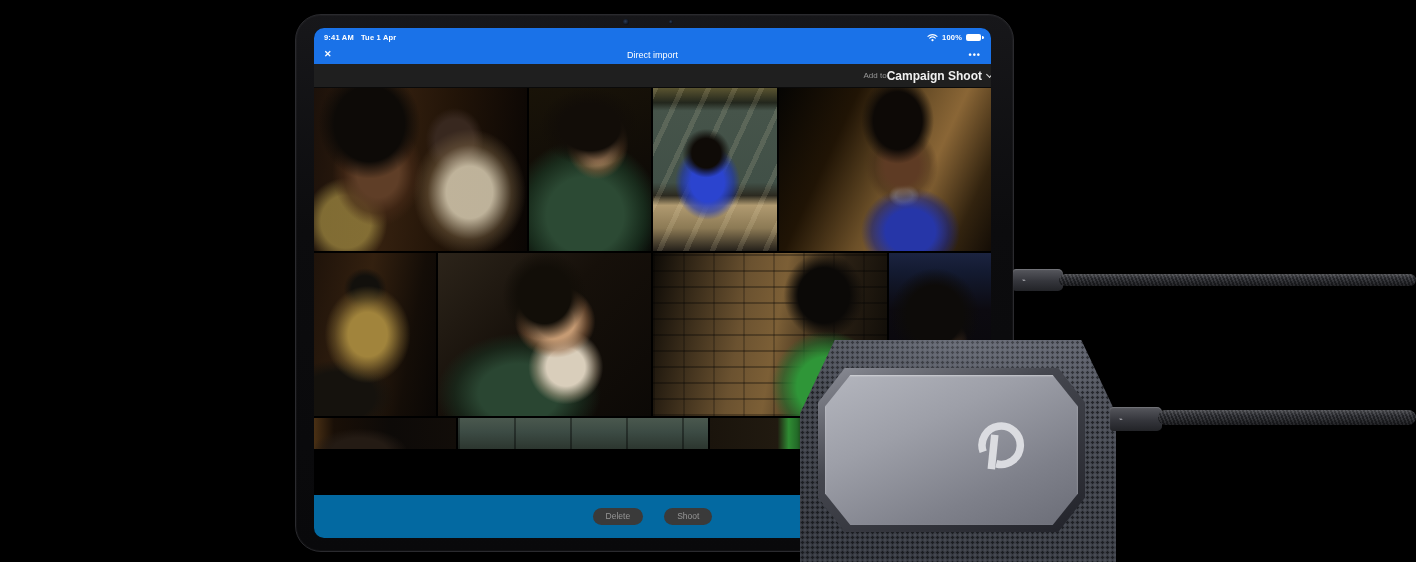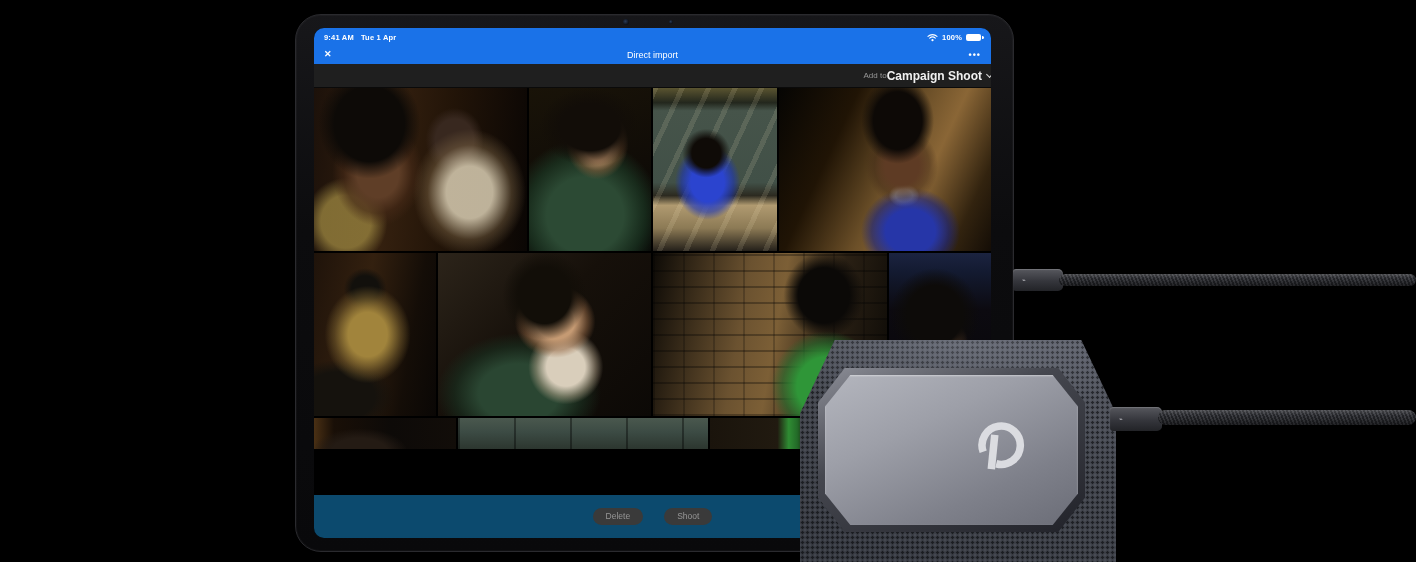--- a/index.html
+++ b/index.html
@@ -105,21 +105,21 @@
   .ph-r3t1 { width:142px; background:
       radial-gradient(40% 90% at 32% 110%, #241b14 0 50%, transparent 85%),
       linear-gradient(90deg, #4a3014 0%, #190f07 14%, #0d0a08 55%, #120d09 100%); }
   .ph-r3t2 { width:250px; background:
       repeating-linear-gradient(90deg, rgba(0,0,0,.38) 0 2px, transparent 2px 56px),
       linear-gradient(180deg, #4a584e 0%, #3c4b44 45%, #2c362f 100%); }
   .ph-r3t3 { width:281px; background:
       linear-gradient(90deg, #1a140c 0%, #211a10 24%, #2f8c33 28%, #236b28 31%, #140f09 35%, #100c08 100%); }
 
   
-  .footer { margin-top:auto; height:43px; flex:0 0 auto; background:#0c4a6e; display:flex; align-items:center;
+  .footer { margin-top:auto; height:43px; flex:0 0 auto; background:#0369a1; display:flex; align-items:center;
             justify-content:center; gap:21px; }
   .pill { background:#3a3a3a; color:#969696; border:none; font-family:inherit; font-size:8.5px;
           padding:4px 13px; border-radius:11px; line-height:1; }
 
   
   .cable { position:absolute; }
   .connector { position:absolute; background:linear-gradient(180deg,#57585e,#35363c 55%,#222327);
                border-radius:3px 5px 5px 3px; box-shadow:inset 0 1px 1px rgba(255,255,255,.18);
                display:flex; align-items:center; }
   .connector .glyph { color:#c9cacf; font-size:6px; margin-left:9px; line-height:1; }

